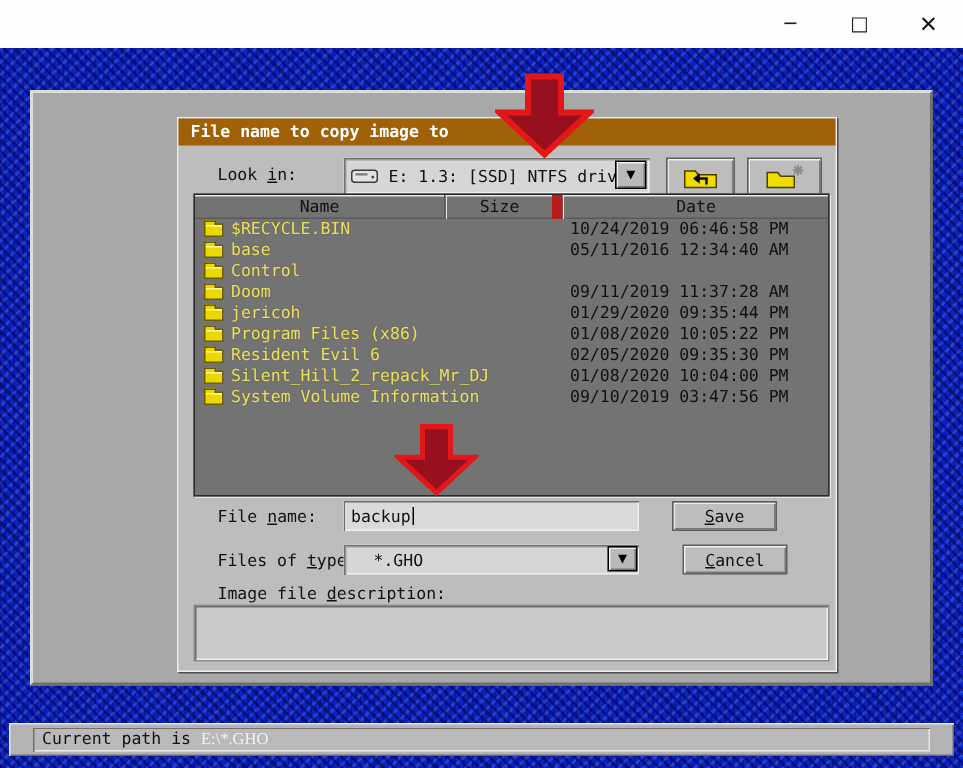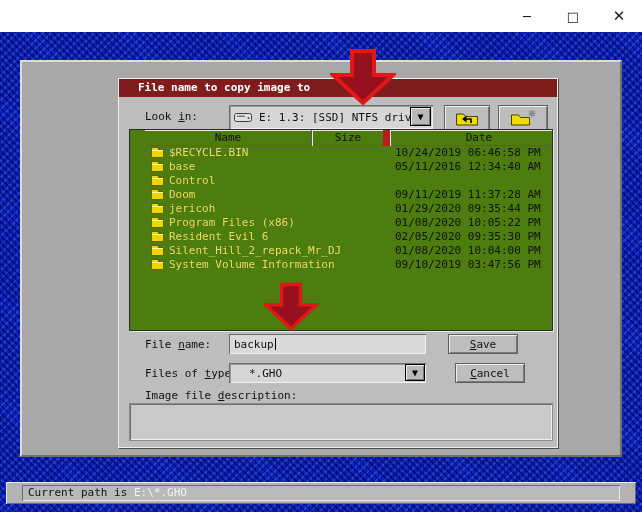--- a/index.html
+++ b/index.html
@@ -25,21 +25,21 @@
   .ghost-window { position:absolute; left:20px; top:28px; width:602px; height:397px;
     background:#a8a8a8;
     border-top:2px solid #dcdcdc; border-left:2px solid #dcdcdc;
     border-right:2px solid #6f6f6f; border-bottom:2px solid #6f6f6f; }
 
   
   .dialog { position:absolute; left:118px; top:46px; width:440px; height:370px;
     background:#bdbdbd; border:1px solid #ededed;
     box-shadow:1px 1px 0 #4f4f4f; font-size:11px; color:#111; }
   .dialog-titlebar { position:absolute; left:0; top:0; width:438px; height:18px;
-    background:#7f1d1d; color:#fff; font-weight:bold; line-height:18px; padding-left:19px; }
+    background:#a16207; color:#fff; font-weight:bold; line-height:18px; padding-left:8px; }
 
   .label { position:absolute; white-space:nowrap; }
   .u { text-decoration:underline; }
 
   .sunken { background:#d6d6d6;
     box-shadow:inset 1px 1px 0 #6e6e6e, inset 2px 2px 0 #9a9a9a, inset -1px -1px 0 #f0f0f0; }
   .btn3d { background:#bdbdbd; border:1px solid #5f5f5f;
     box-shadow:inset 1px 1px 0 #efefef, inset -1px -1px 0 #7a7a7a;
     font-family:"DejaVu Sans Mono", monospace; font-size:11px; color:#111;
     display:flex; align-items:center; justify-content:center; cursor:default; }
@@ -49,21 +49,21 @@
     display:flex; align-items:center; padding-left:5px; cursor:default; }
   .drive-select .txt { margin-left:5px; }
   .dd-btn { position:absolute; right:2px; top:2px; width:21px; height:19px;
     background:#b9b9b9; border:1px solid #000;
     box-shadow:inset 1px 1px 0 #eee, inset -1px -1px 0 #777;
     display:flex; align-items:center; justify-content:center; font-size:10px; color:#000; }
   .tool-btn { position:absolute; width:46px; height:26px; }
 
   
   .listbox { position:absolute; left:10px; top:50px; width:424px; height:202px;
-    background:#4d7c0f; border:1px solid #2a2a2a; box-shadow:1px 1px 0 #e6e6e6;padding-left:15px; }
+    background:#737373; border:1px solid #2a2a2a; box-shadow:1px 1px 0 #e6e6e6; }
   .list-header { position:relative; height:16px; border-bottom:1px solid #5a5a5a;
     box-shadow:inset 0 1px 0 #e9e9e9; }
   .hcell { position:absolute; top:0; height:16px; line-height:15px; text-align:center; }
   .hname { left:0; width:167px; border-right:1px solid #5a5a5a; box-shadow:1px 0 0 #e9e9e9; }
   .hsize { left:168px; width:77px; border-right:7px solid #b91c1c; box-shadow:1px 0 0 #e9e9e9; }
   .hdate { left:246px; width:176px; }
   .lrow { position:relative; height:14px; line-height:14px; cursor:default; }
   .ficon { position:absolute; left:6px; top:3px; width:13px; height:9px;
     background:#ecd800; border:1px solid #6b5e00; border-radius:0 1px 1px 1px;
     box-shadow:inset 0 1px 0 #fff89e; }
@@ -87,21 +87,21 @@
     background:#c9c9c9; box-shadow:inset 1px 1px 0 #6e6e6e, inset -1px -1px 0 #f0f0f0;
     border:1px solid #8a8a8a; cursor:text; }
 
   
   .statusbar { position:absolute; left:6px; top:450px; width:630px; height:22px;
     background:#b3b3b3; box-shadow:inset 1px 1px 0 #e8e8e8, inset -1px -1px 0 #6a6a6a;
     display:flex; align-items:center; }
   .status-field { margin-left:16px; width:598px; height:16px; line-height:15px;
     background:#b9b9b9; box-shadow:inset 1px 1px 0 #6e6e6e, inset -1px -1px 0 #e8e8e8;
     font-size:11px; padding-left:6px; color:#111; }
-  .status-field .path { color:#f4f4f4; }
+  .status-field .path { color:#f4f4f4;font-family:Liberation Serif, serif; }
 
   .arrow { position:absolute; z-index:10; }
 </style>
 </head>
 <body>
 
 <div class="screen">
 
   <div class="win-titlebar">
     <div class="win-btn">─</div>

